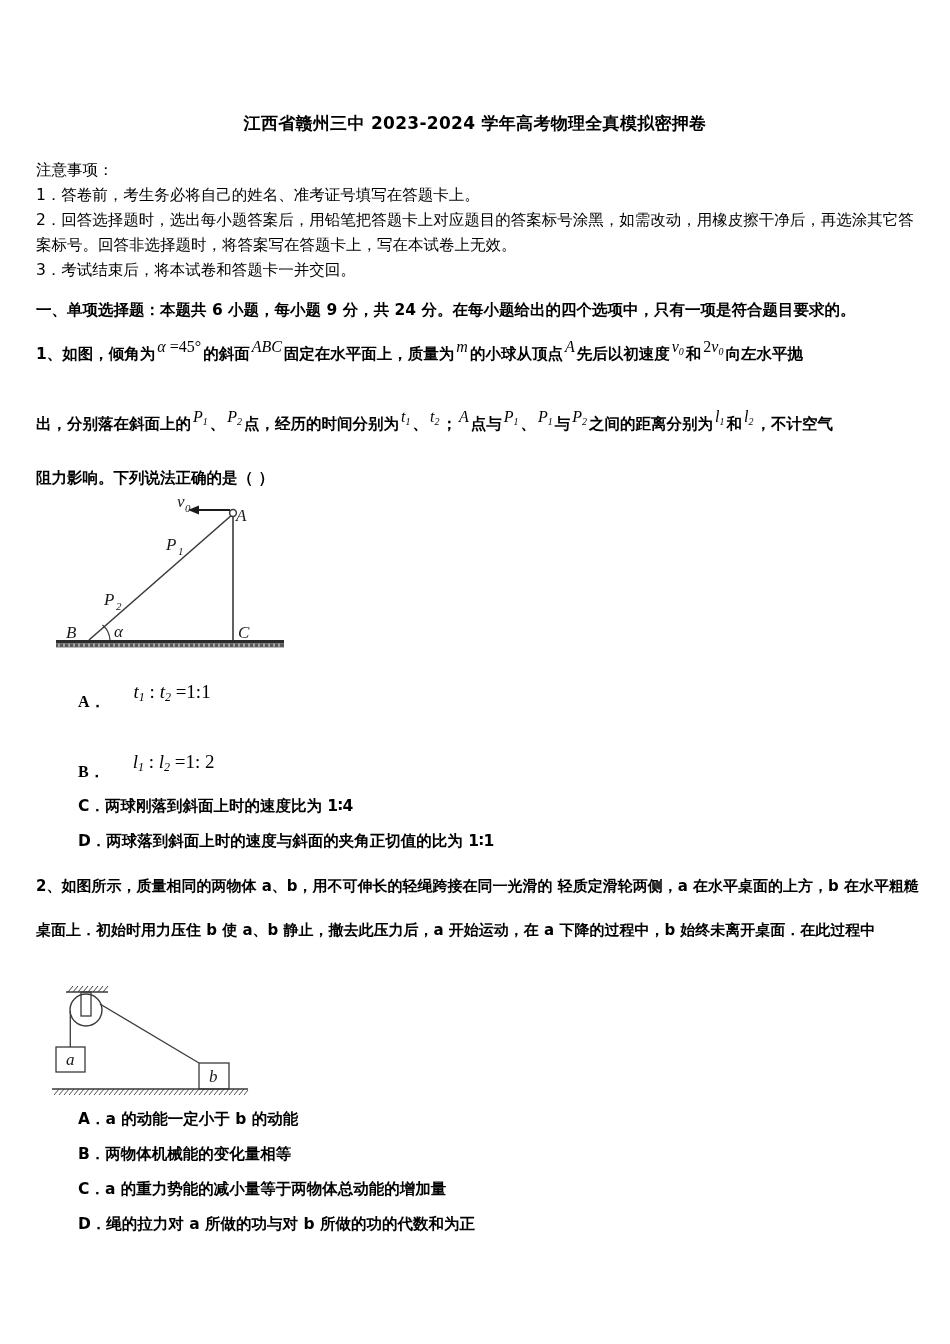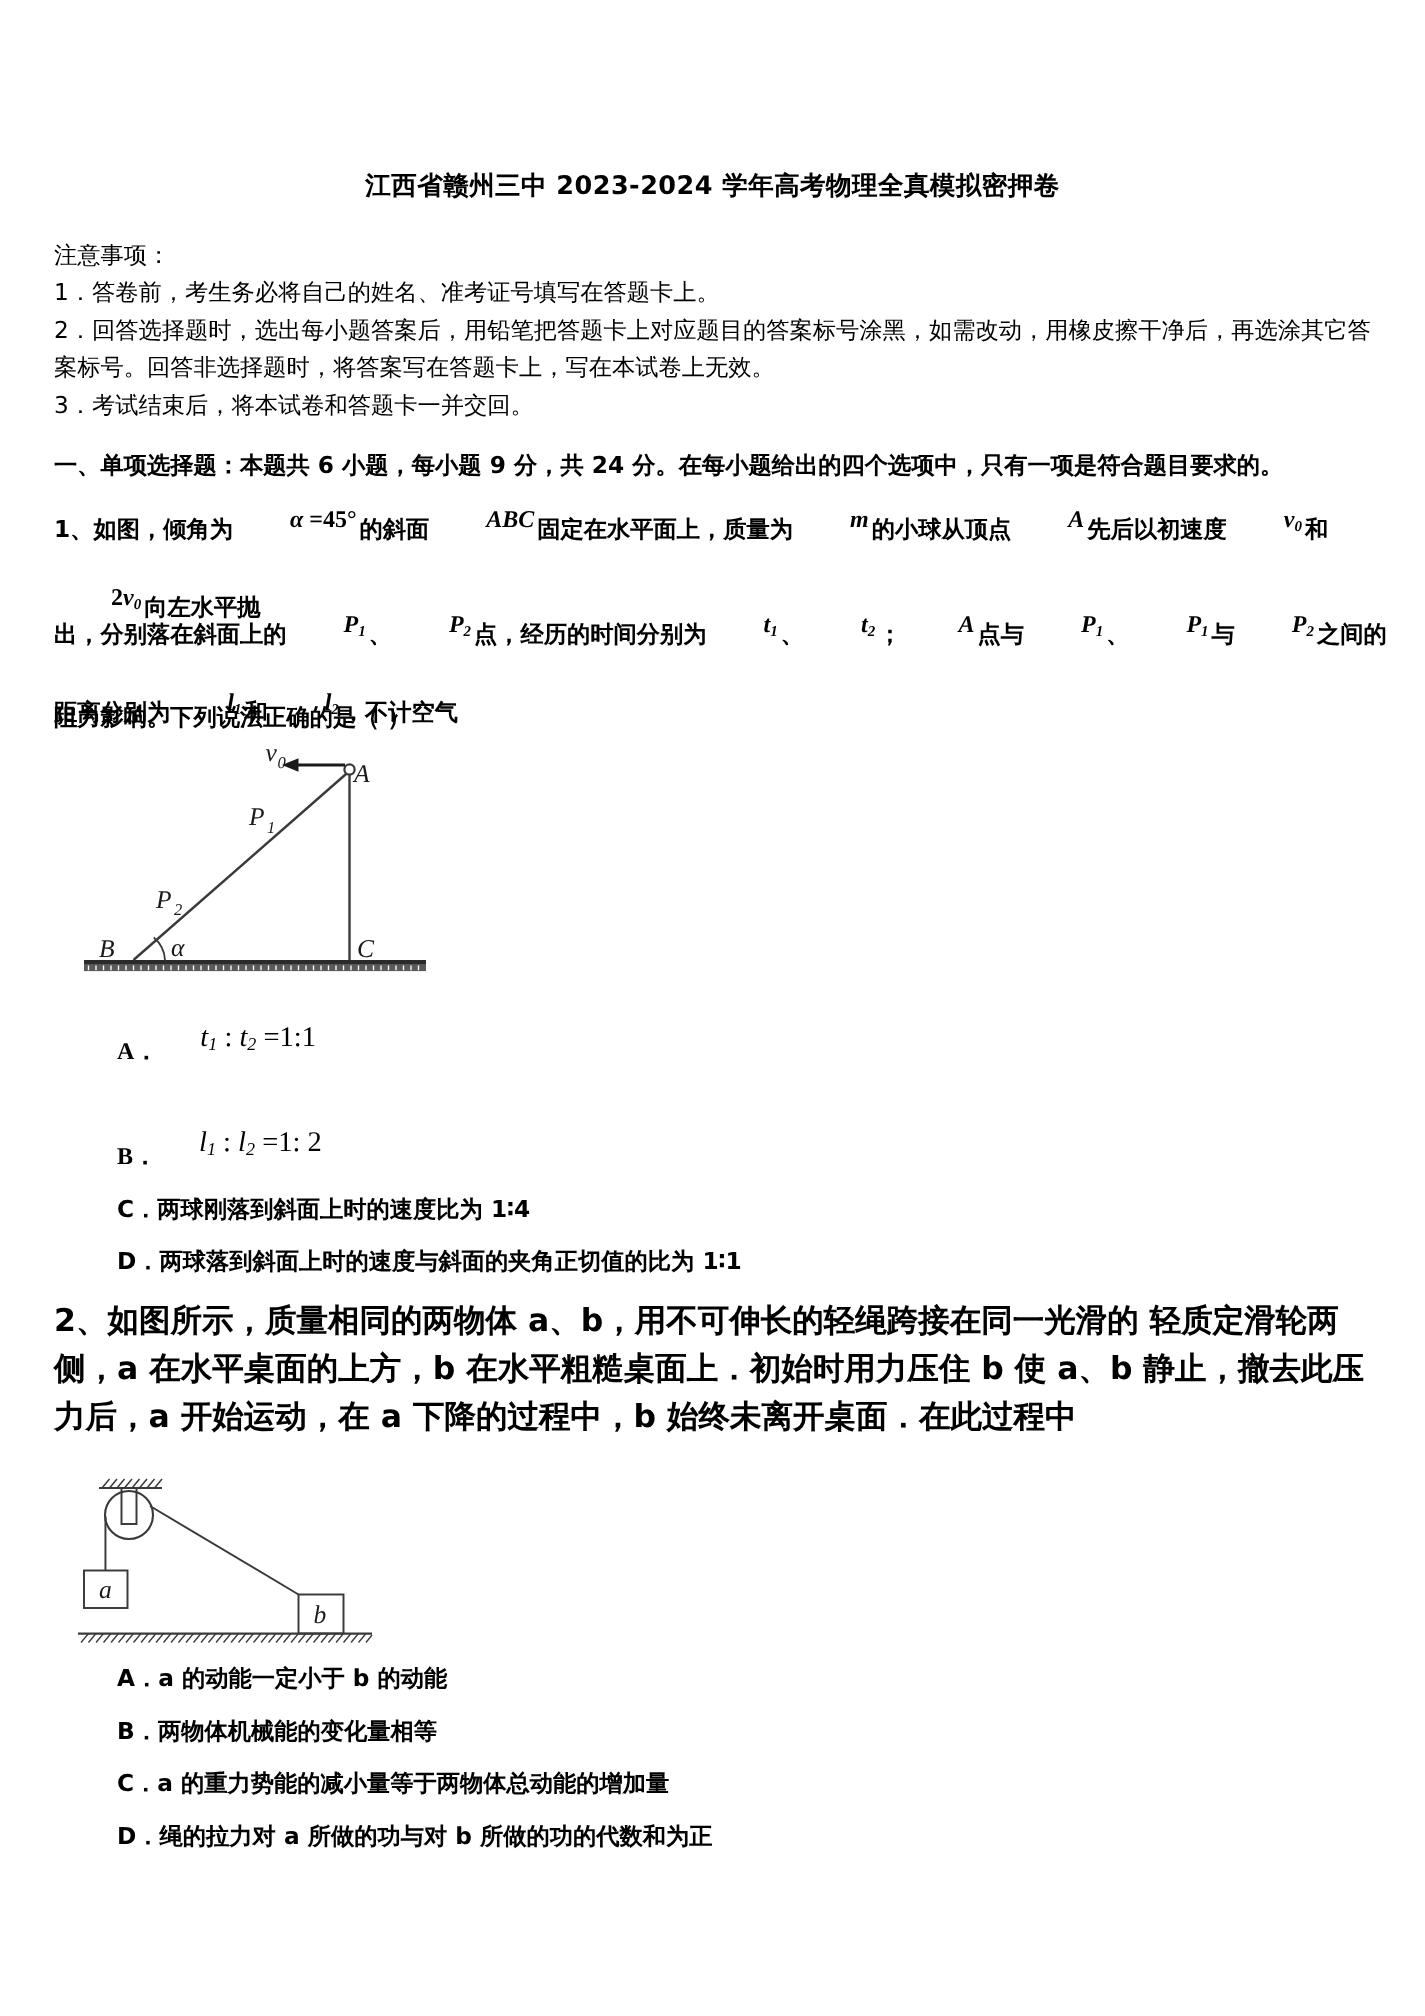--- a/index.html
+++ b/index.html
@@ -71,37 +71,36 @@
   }
   .q1a { left: 36px; top: 330px; width: 900px; }
   .q1b { left: 36px; top: 400px; width: 900px; }
   .q1c { left: 36px; top: 455px; width: 500px; }
 
   .q2 {
     position: absolute;
     left: 36px;
     top: 864px;
     width: 892px;
-    font-size: 21px;
-    font-weight: bold;
-    font-family: "DejaVu Sans", "Liberation Sans", sans-serif;
-    line-height: 32px;
+    font-size: 15px;
+    font-weight: bold;
+    font-family: "DejaVu Sans", "Liberation Sans", sans-serif;
+    line-height: 44px;
   }
 
   
   .mi {
     font-family: "Liberation Serif", "DejaVu Serif", serif;
     font-style: italic;
-    font-weight: bold;
+    font-weight: normal;
     font-size: 16px;
     position: relative;
     top: -7px;
     padding: 0 2px;
     white-space: nowrap;
-    margin-left: 36px;
   }
   .mi sub {
     font-size: 10px;
     font-style: italic;
     vertical-align: -3px;
   }
   .mi .up { font-style: normal; }
 
   
   .opt {

